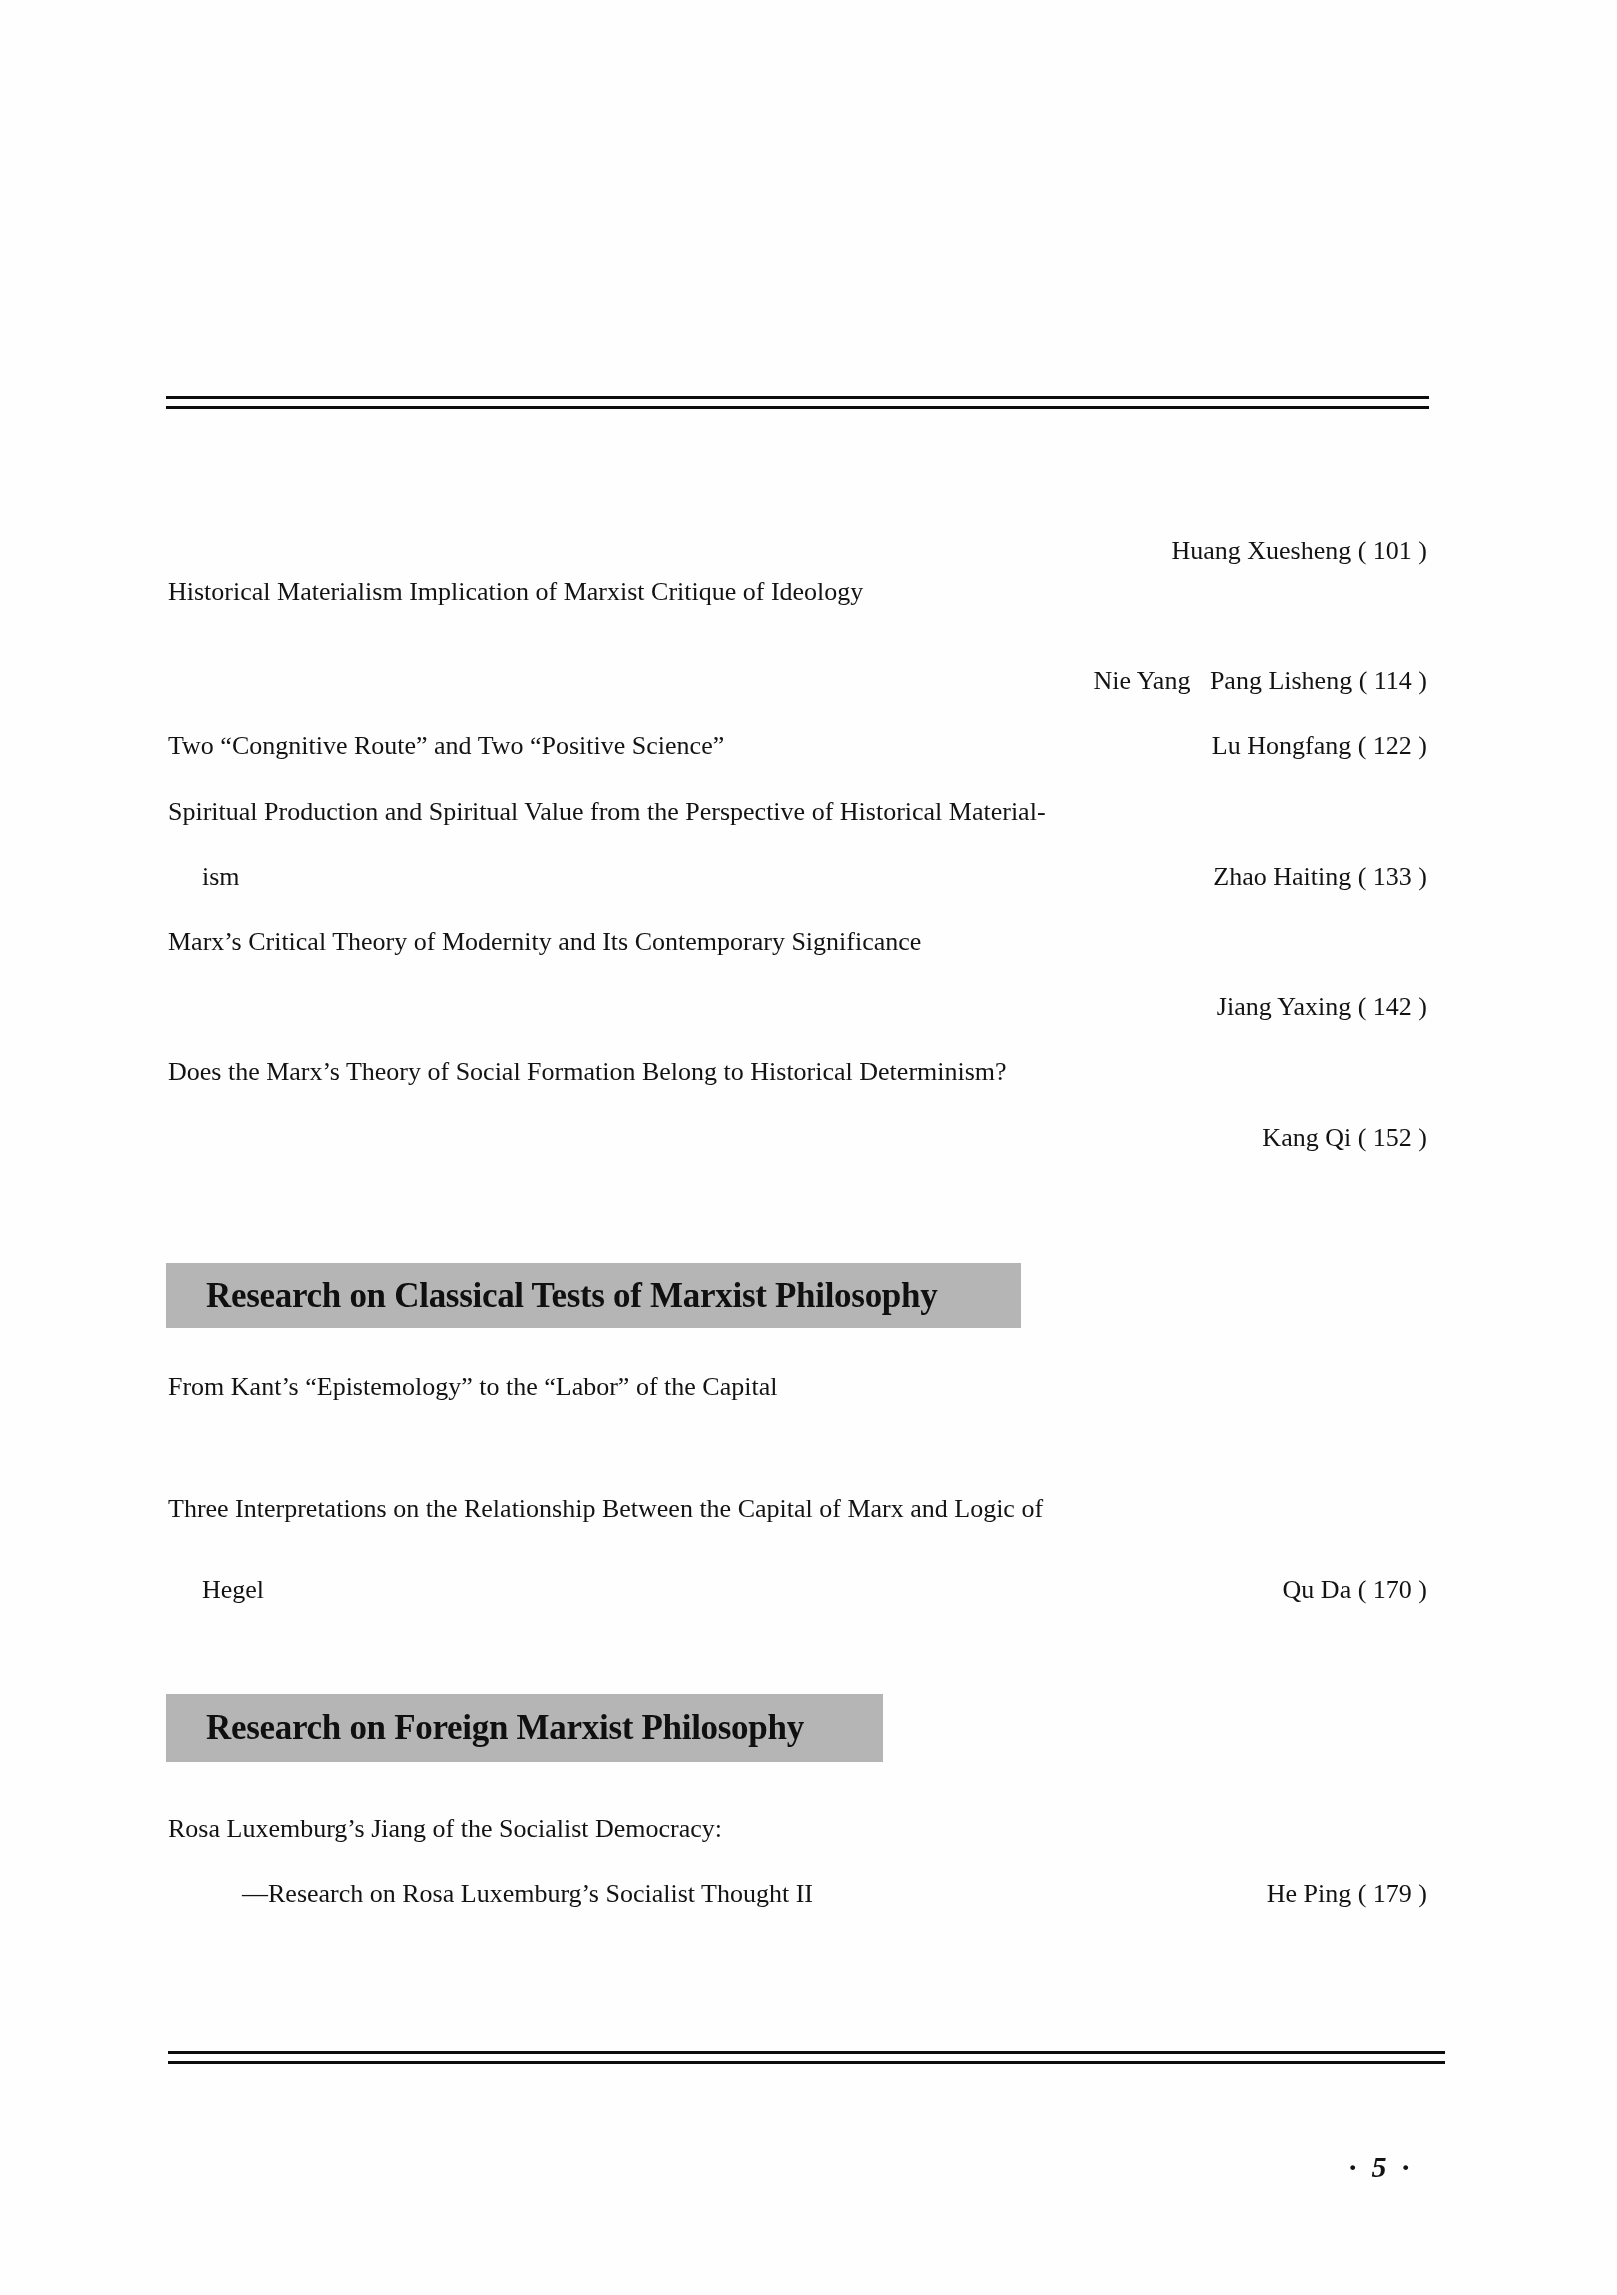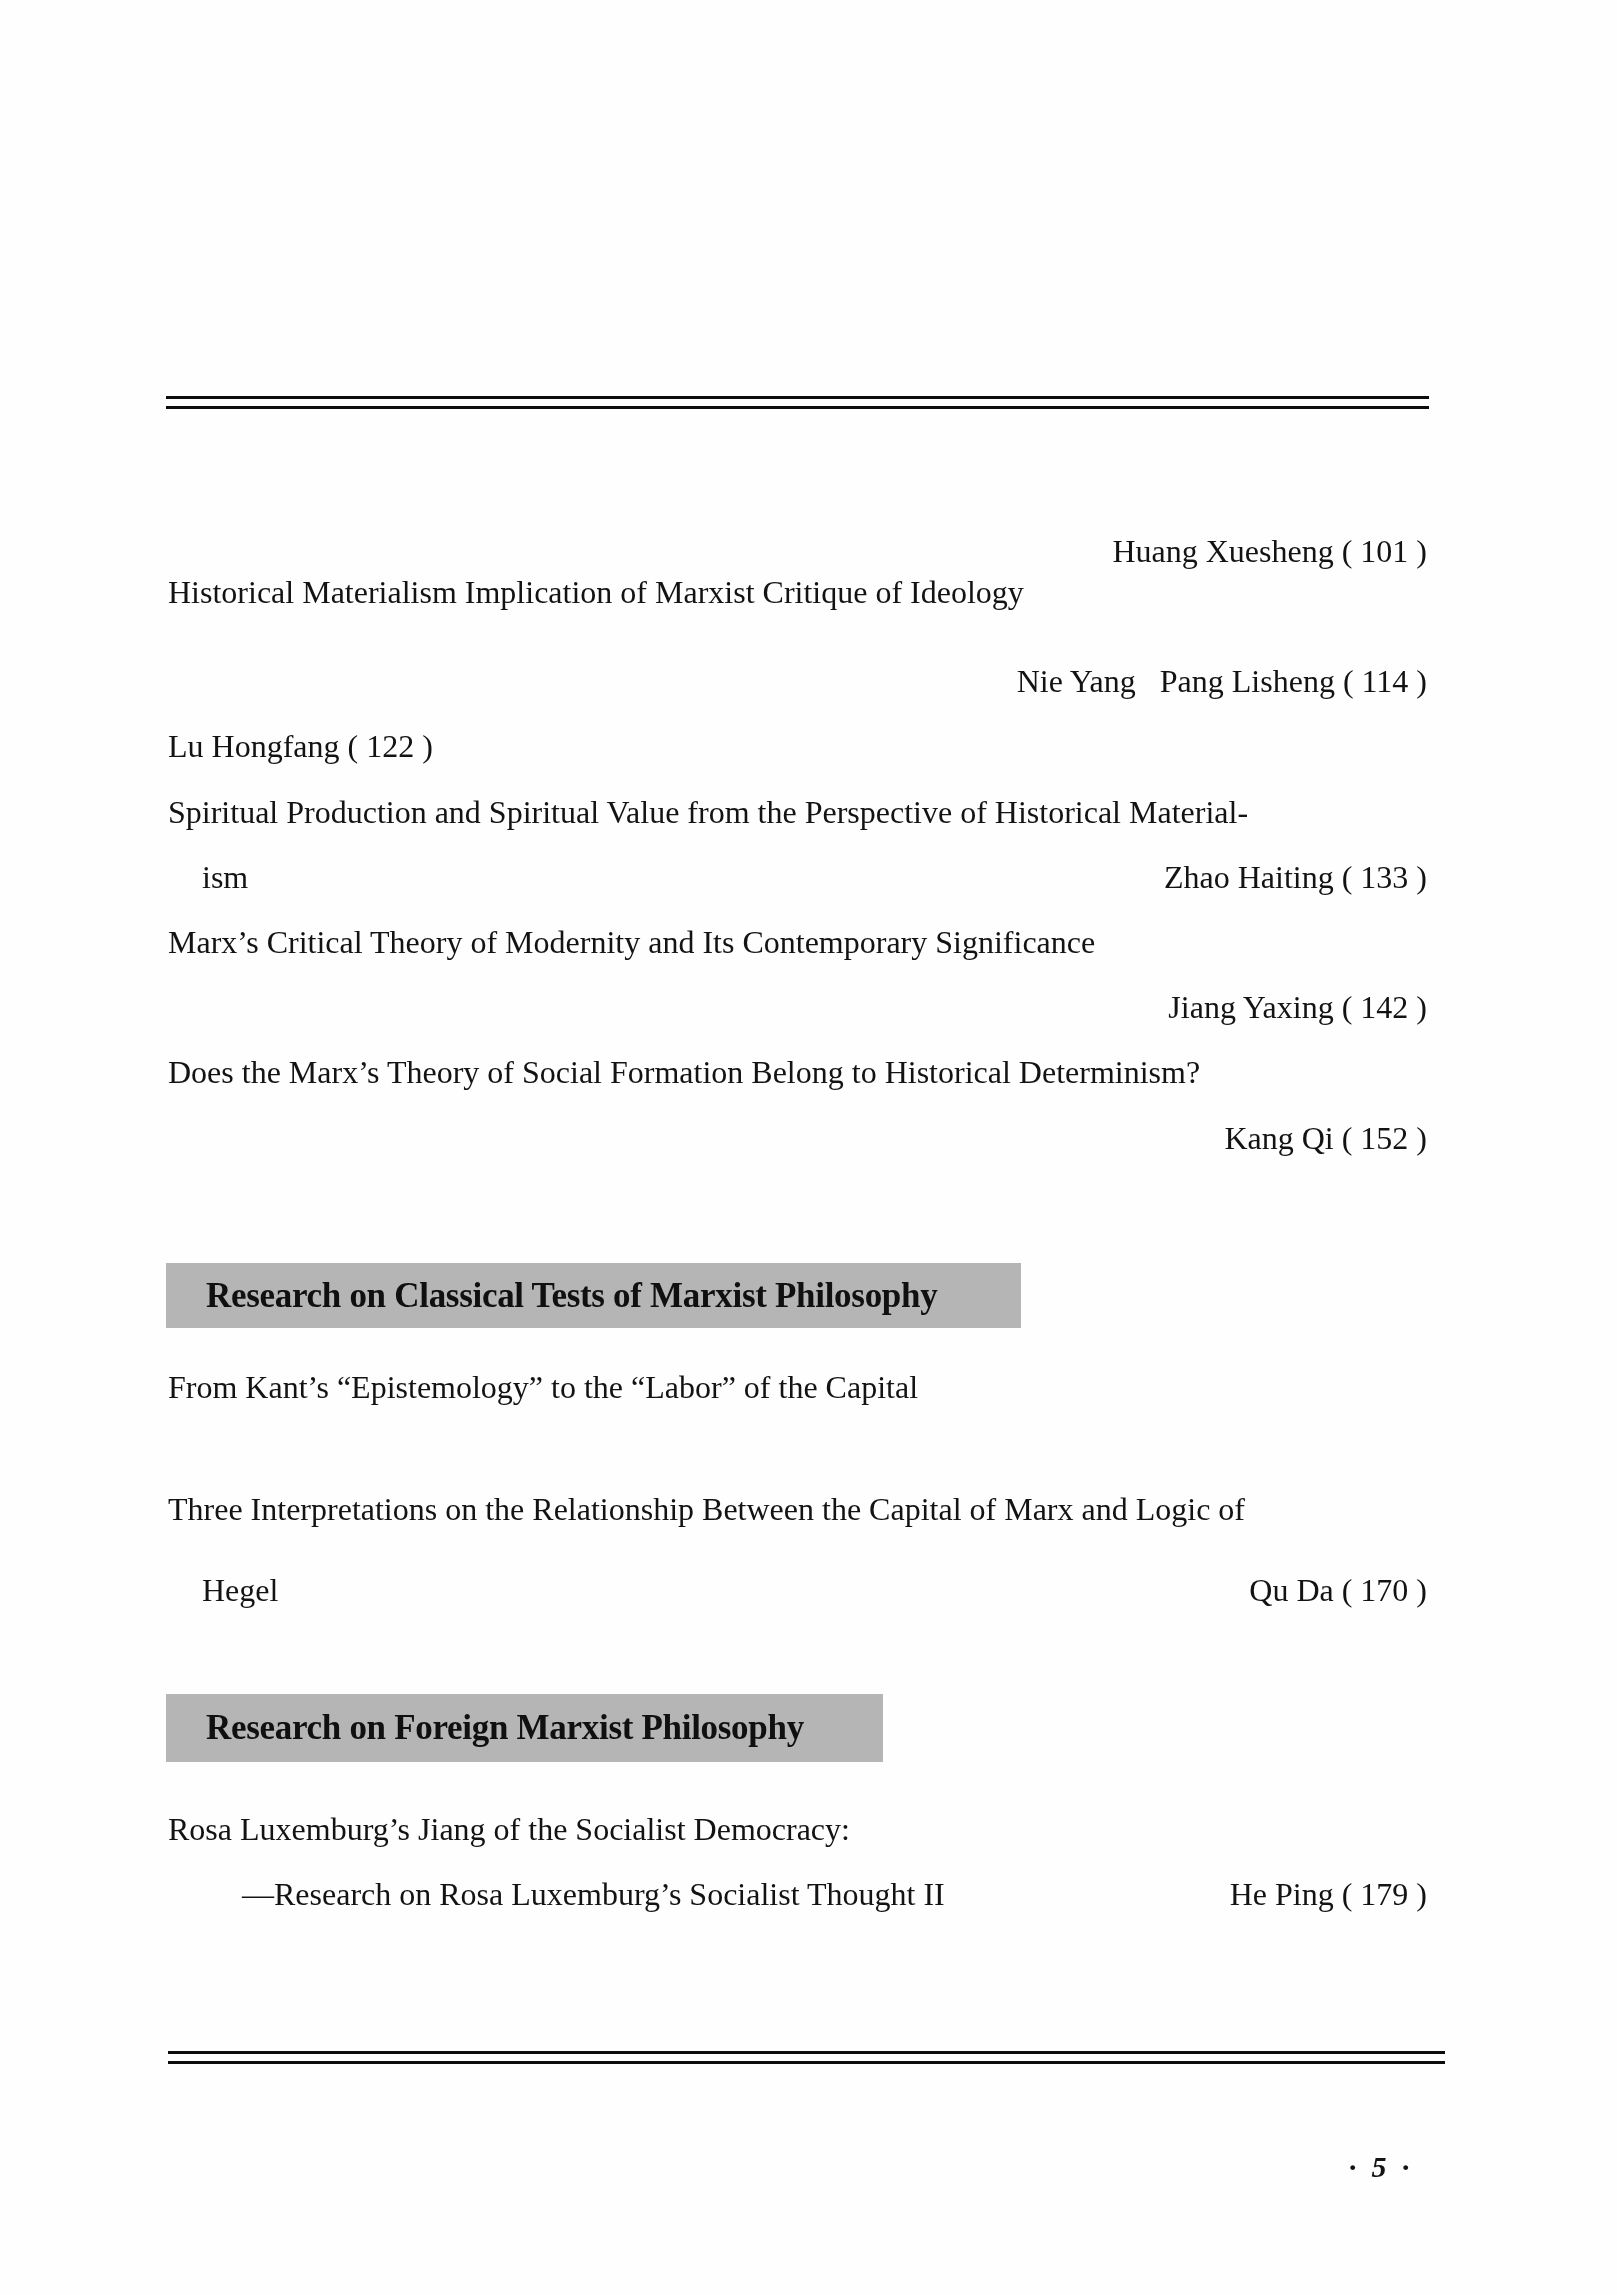--- a/index.html
+++ b/index.html
@@ -27,21 +27,21 @@
   .rule-top  { left: 166px; top: 396px;  width: 1263px; }
   .rule-bottom { left: 168px; top: 2051px; width: 1277px; }
   .row {
     position: absolute;
     left: 168px;
     right: 190px;
     height: 52px;
     display: flex;
     justify-content: space-between;
     align-items: center;
-    font-size: 32px;
+    font-size: 26px;
     line-height: 52px;
     white-space: pre;
   }
   .row.right-only { justify-content: flex-end; }
   .row .lt, .row .rt { display: block; }
   .row.ind1 .lt { padding-left: 34px; }
   .row.ind2 .lt { padding-left: 74px; }
   .section-heading {
     position: absolute;
     left: 166px;
@@ -99,20 +99,21 @@
 
   <div class="row" id="r1">
     <span class="lt">Historical Materialism Implication of Marxist Critique of Ideology</span>
   </div>
 
   <div class="row right-only" id="r2">
     <span class="rt">Nie Yang   Pang Lisheng ( 114 )</span>
   </div>
 
   <div class="row" id="r3">
+    <span class="lt">Two “Congnitive Route” and Two “Positive Science”</span>
     <span class="rt">Lu Hongfang ( 122 )</span>
   </div>
 
   <div class="row" id="r4">
     <span class="lt">Spiritual Production and Spiritual Value from the Perspective of Historical Material-</span>
   </div>
 
   <div class="row ind1" id="r5">
     <span class="lt">ism</span>
     <span class="rt">Zhao Haiting ( 133 )</span>

